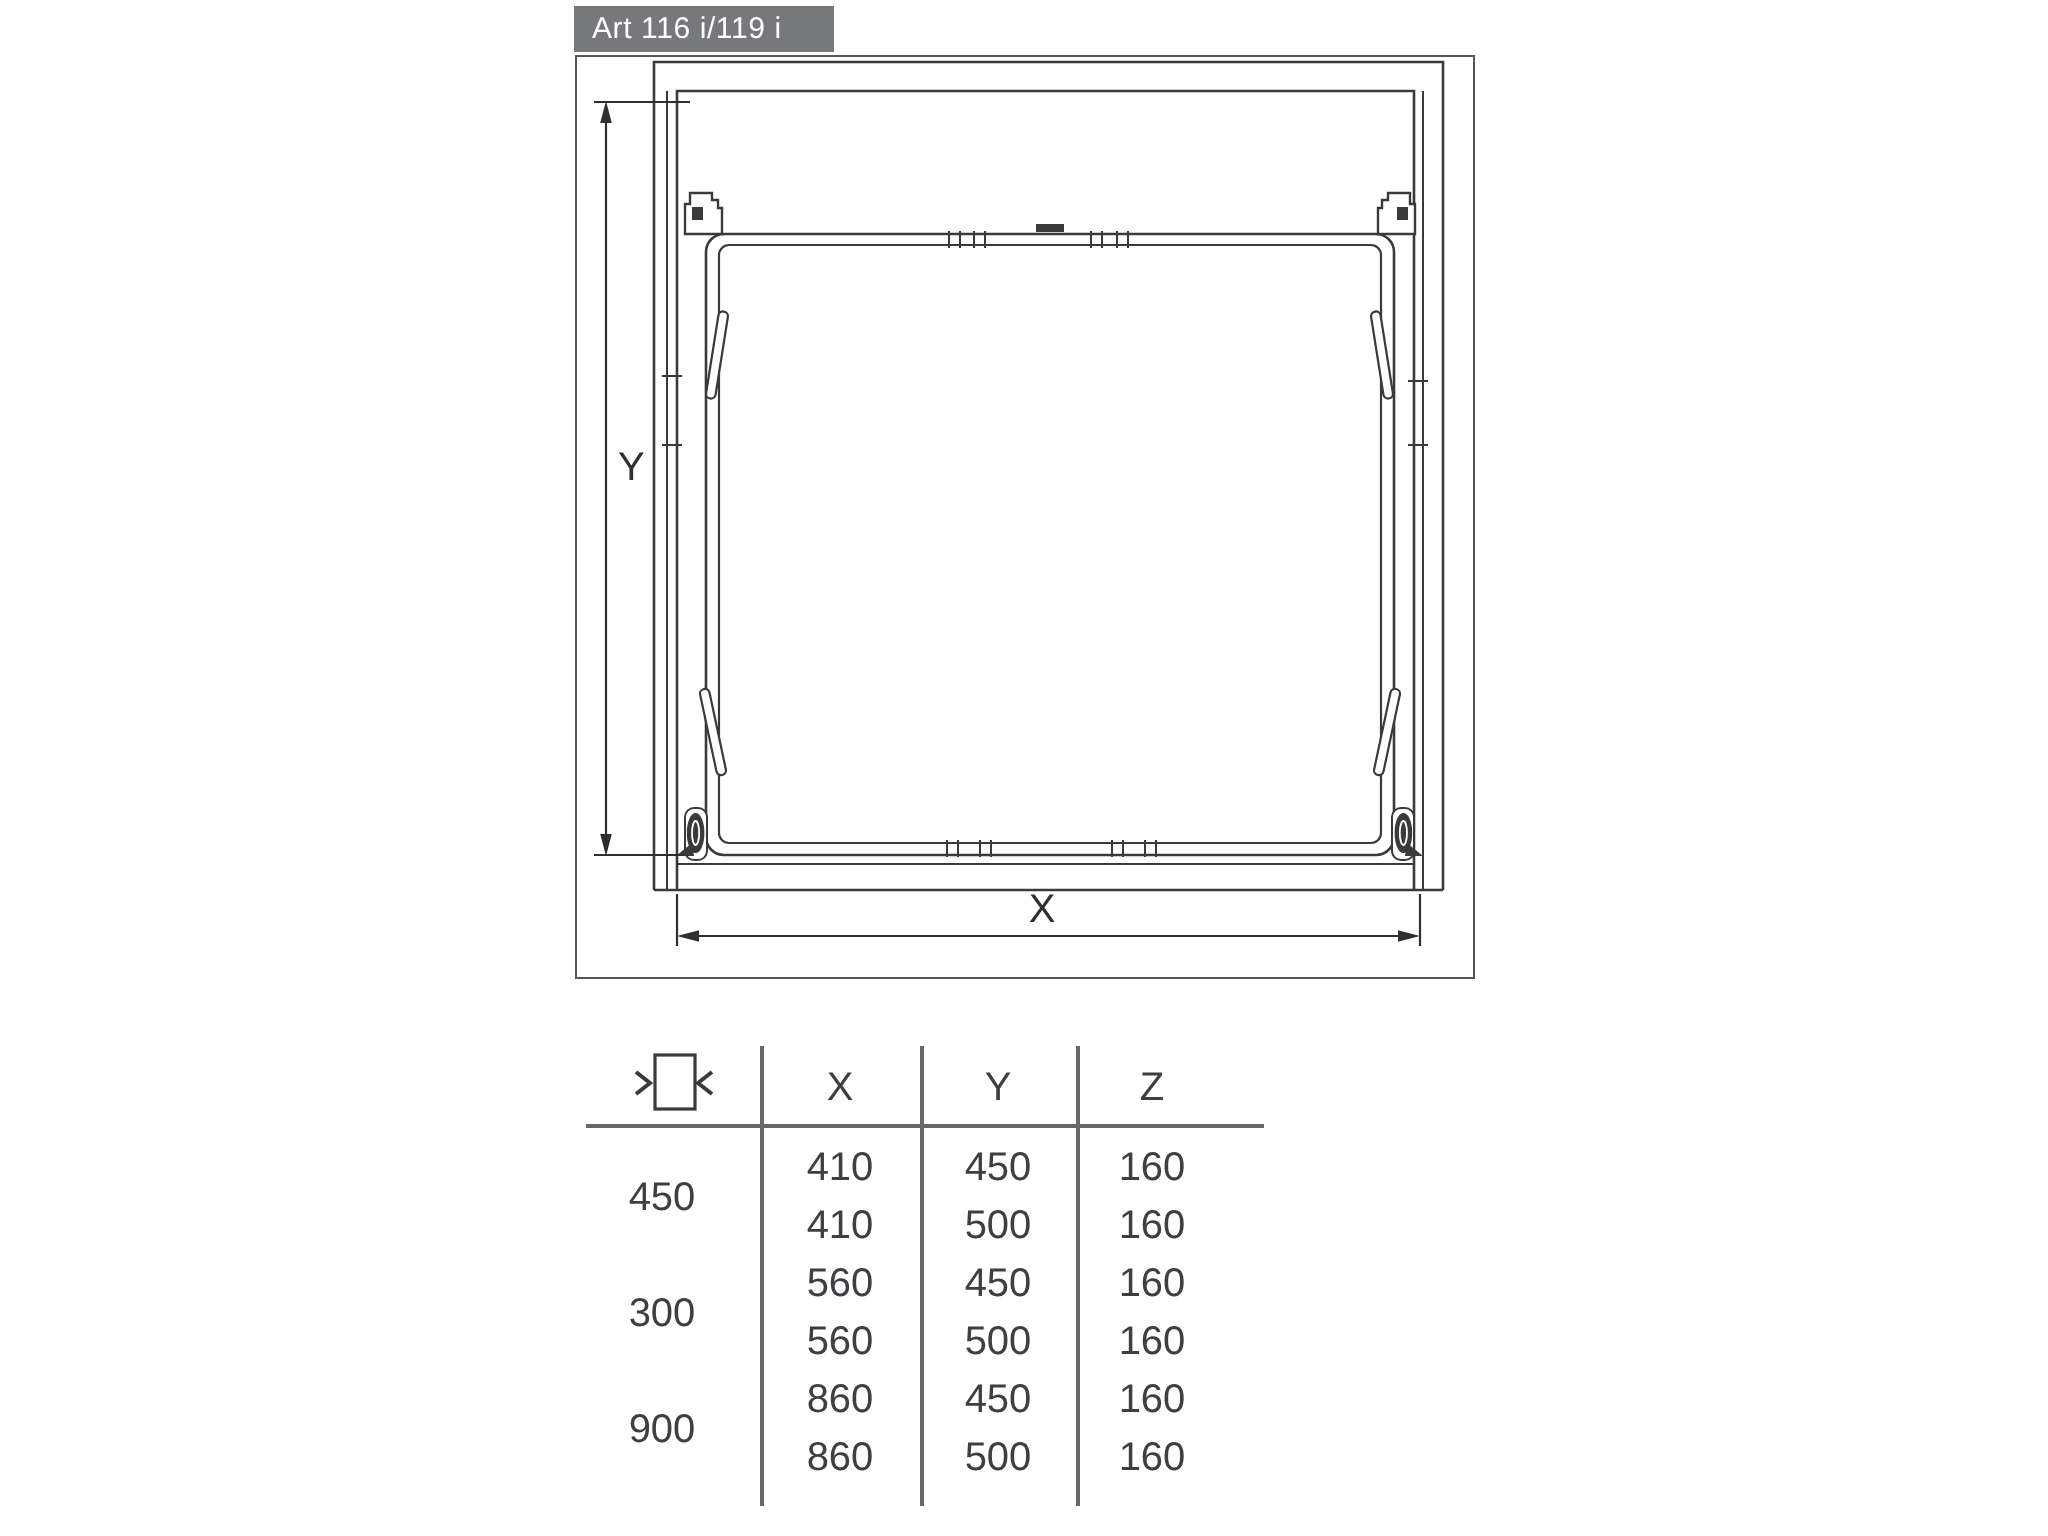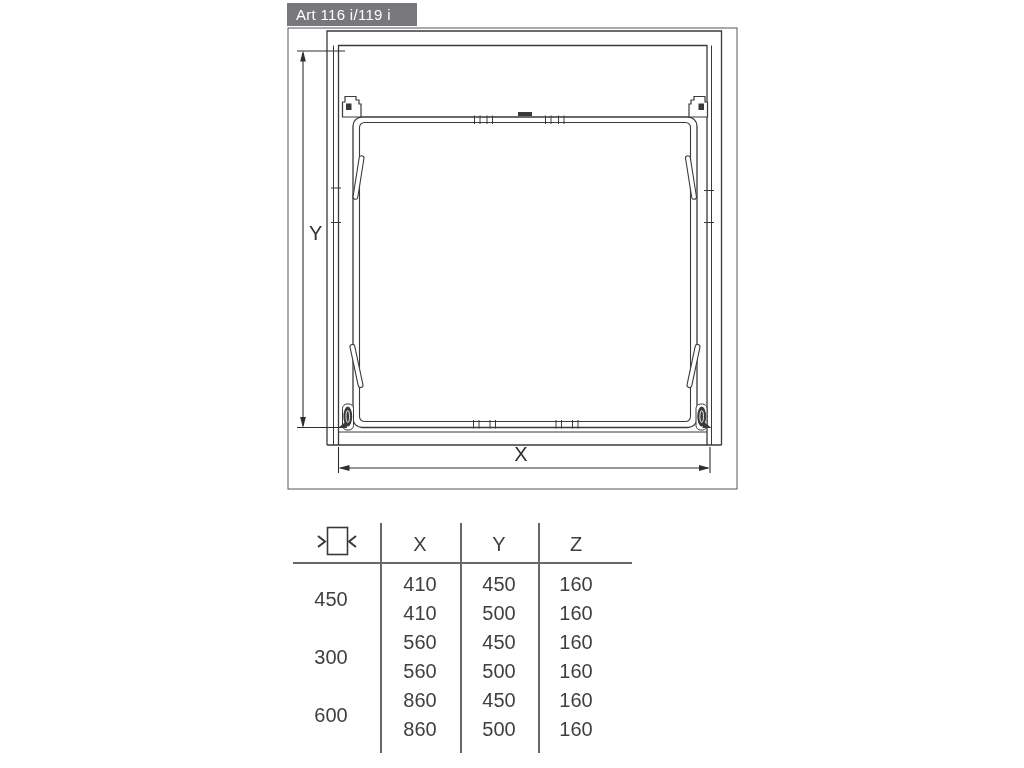--- a/index.html
+++ b/index.html
@@ -127,21 +127,21 @@
     <div class="cell c3" style="top:79px">160</div>
 
     <div class="grp" style="top:108px">300</div>
     <div class="cell c1" style="top:108px">560</div>
     <div class="cell c2" style="top:108px">450</div>
     <div class="cell c3" style="top:108px">160</div>
     <div class="cell c1" style="top:137px">560</div>
     <div class="cell c2" style="top:137px">500</div>
     <div class="cell c3" style="top:137px">160</div>
 
-    <div class="grp" style="top:166px">600</div>
+    <div class="grp" style="top:166px">900</div>
     <div class="cell c1" style="top:166px">860</div>
     <div class="cell c2" style="top:166px">450</div>
     <div class="cell c3" style="top:166px">160</div>
     <div class="cell c1" style="top:195px">860</div>
     <div class="cell c2" style="top:195px">500</div>
     <div class="cell c3" style="top:195px">160</div>
   </div>
 
 </div>
 

